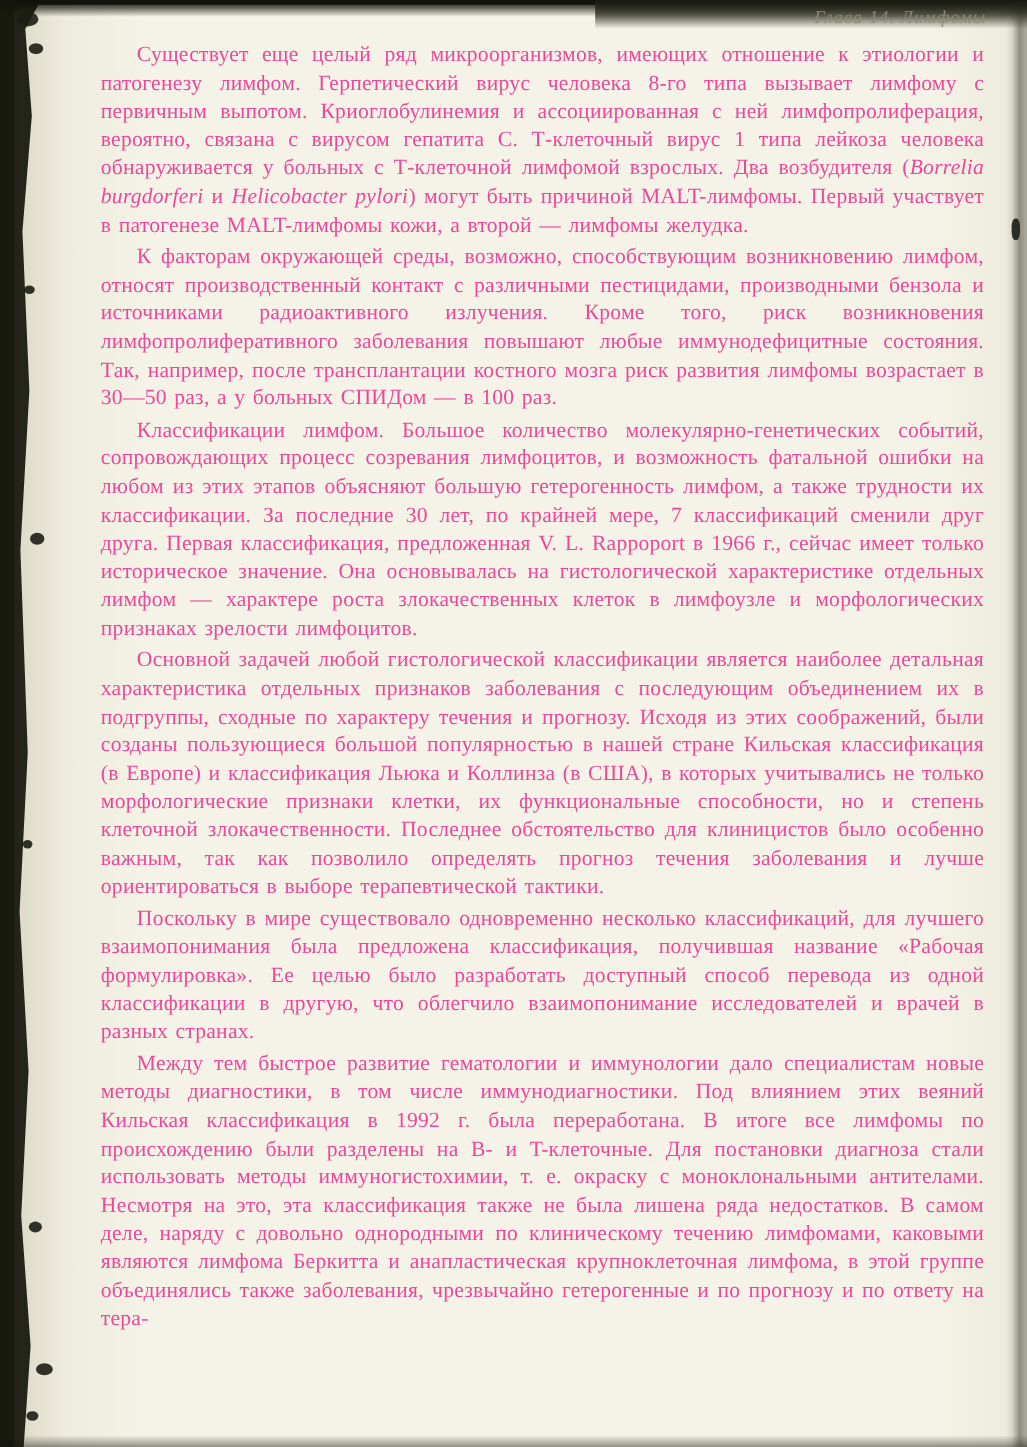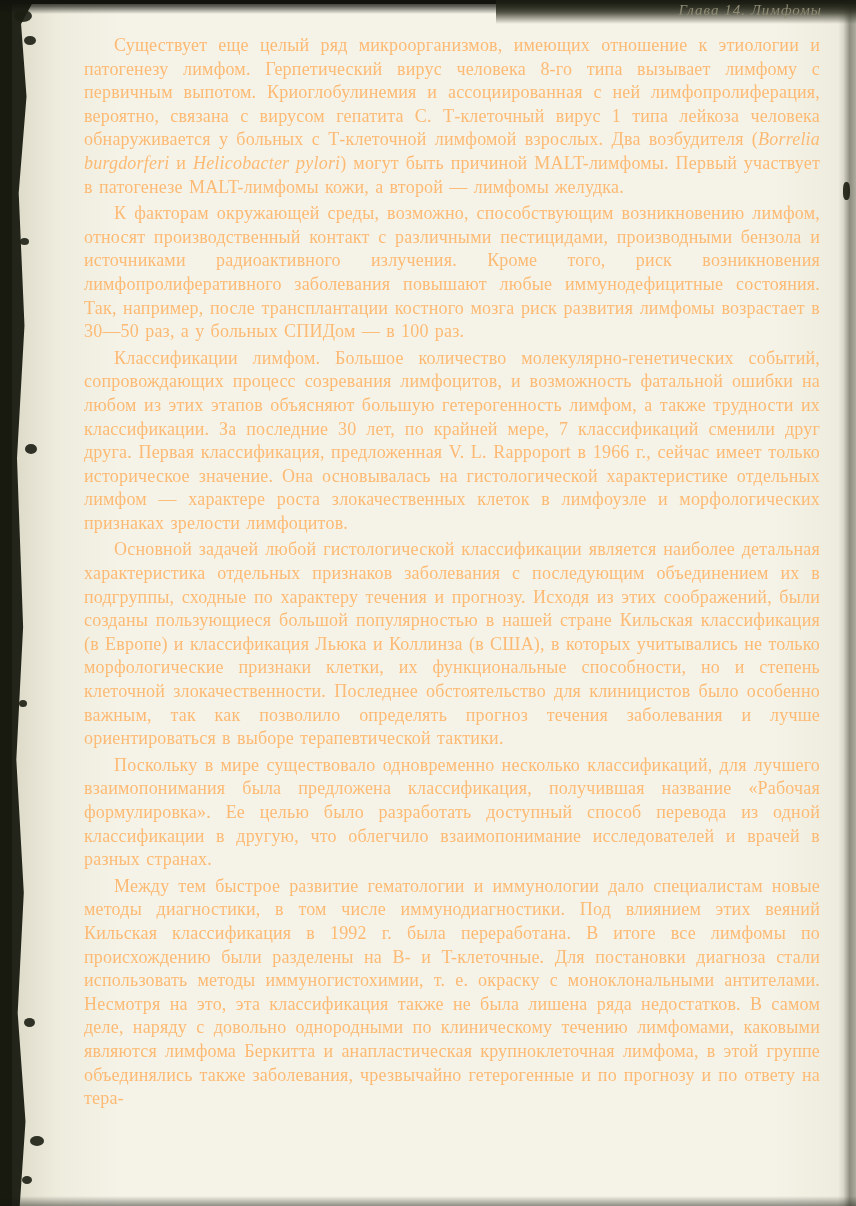--- a/index.html
+++ b/index.html
@@ -54,21 +54,21 @@
   .header-strip {
     position: absolute;
     top: 0;
     right: 0;
     width: 360px;
     height: 24px;
     overflow: hidden;
     background: linear-gradient(180deg, #191a11 0%, rgba(52,53,38,0.78) 55%, rgba(52,53,38,0) 100%);
     display: flex;
     justify-content: flex-end;
-    align-items: center;
+    align-items: flex-end;
     padding-right: 34px;
     box-sizing: border-box;
   }
   .header-text {
     font-style: italic;
     font-size: 15px;
     letter-spacing: 1px;
     color: #8d8a72;
     margin-top: -4px;
     white-space: nowrap;
@@ -89,21 +89,21 @@
   .s6 { left: 30px; top: 1136px; width: 14px; height: 10px; }
   .s7 { left: 22px; top: 1176px; width: 10px; height: 8px; }
   .s8 { right: 6px; top: 182px; width: 7px; height: 18px; border-radius: 40%; }
   .s9 { left: 14px; top: 10px;  width: 18px; height: 12px; }
   
   .text-block {
     position: absolute;
     left: 84px;
     right: 36px;
     top: 34px;
-    color: #fdba74;
+    color: #ec4899;
     font-size: 18px;
     line-height: 23.6px;
     text-align: justify;
     letter-spacing: 0.2px;
     word-spacing: 1.5px;
   }
   .para {
     margin: 0 0 3px 0;
     text-indent: 30px;
   }

